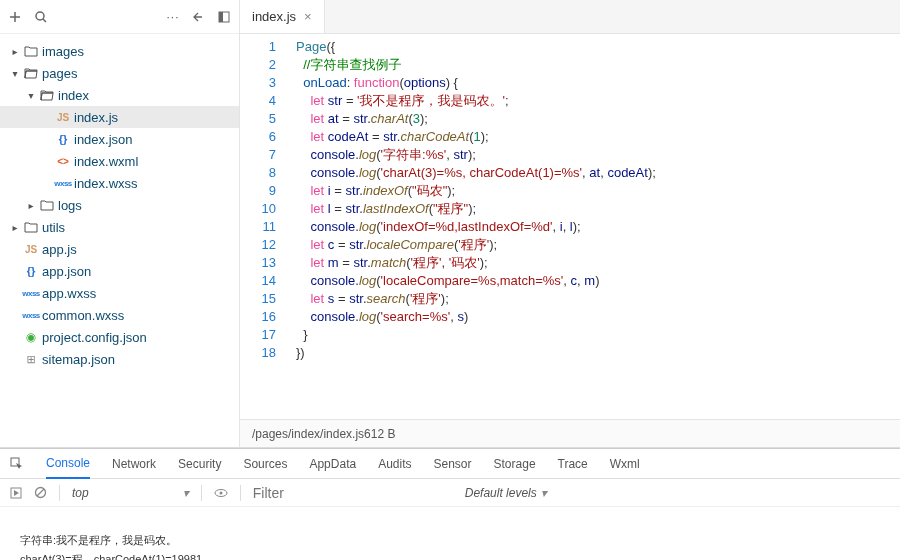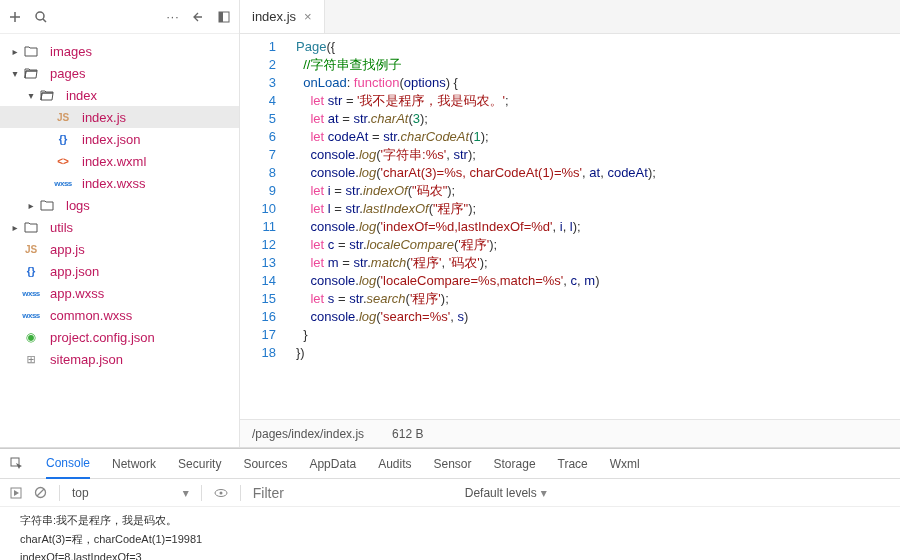--- a/index.html
+++ b/index.html
@@ -13,48 +13,48 @@
 .tree { padding:6px 0; overflow:auto; }
 .tree-item { display:flex; align-items:center; height:22px; cursor:pointer; padding-right:6px; }
 .tree-item.selected { background:#eaeaea; }
 .caret { width:14px; display:inline-flex; justify-content:center; color:#555; font-size:10px; }
 .icon-slot { width:18px; display:inline-flex; justify-content:center; align-items:center; font-size:11px; }
 .js-badge { color:#d19a66; font-weight:700; font-size:10px; }
 .json-badge { color:#2a6fd6; font-weight:700; font-size:11px; }
 .wxml-badge { color:#e05a2b; font-weight:700; font-size:10px; }
 .wxss-badge { color:#2a7bd6; font-weight:700; font-size:8px; letter-spacing:-0.5px; }
 .green-badge { color:#3cae3c; font-size:12px; }
-.tree-label { padding-left:2px; color:#be185d;margin-left:8px; }
+.tree-label { padding-left:2px; color:#0c4a6e; }
 .editor { flex:1; display:flex; flex-direction:column; min-width:0; }
 .tabbar { height:34px; display:flex; align-items:stretch; border-bottom:1px solid #e4e4e4; background:#f5f5f5; }
 .tab { display:flex; align-items:center; padding:0 12px; background:#fff; border-right:1px solid #e4e4e4; gap:8px; }
 .tab-close { color:#888; cursor:pointer; font-size:13px; }
 .code-area { flex:1; display:flex; overflow:auto; font-family:Menlo,Consolas,monospace; font-size:13px; line-height:18px; padding-top:4px; }
 .gutter { text-align:right; color:#237acc; padding:0 14px 0 0; user-select:none; width:50px; }
 .gutter div { height:18px; }
 .code { white-space:pre; padding-left:6px; }
 .code div { height:18px; }
 .k-page { color:#267F99; }
 .k-key { color:#0451a5; }
 .k-kw { color:#ec4899; }
 .k-str { color:#a31515; }
 .k-cmt { color:#008000; }
 .k-num { color:#098658; }
 .k-id { color:#001080;text-align:right; }
 .k-fn { color:#795e26;font-style:italic; }
-.pathbar { height:28px; border-top:1px solid #e4e4e4; display:flex; align-items:center; padding:0 12px; gap:28px; color:#555; font-size:12px; background:#fafafa; }
+.pathbar { height:28px; border-top:1px solid #e4e4e4; display:flex; align-items:center; padding:0 12px; color:#555; font-size:12px; background:#fafafa; }
 .devtools { height:112px; display:flex; flex-direction:column; border-top:1px solid #ccc; }
 .dt-tabs { height:30px; display:flex; align-items:center; padding:0 10px; gap:22px; border-bottom:1px solid #ddd; font-size:12px; color:#555; }
 .dt-tab { cursor:pointer; height:30px; display:flex; align-items:center; }
 .dt-tab.active { color:#1a73e8; border-bottom:2px solid #1a73e8; }
 .dt-toolbar { height:28px; display:flex; align-items:center; padding:0 10px; gap:12px; border-bottom:1px solid #eee; font-size:12px; color:#555; }
 .dt-sep { width:1px; height:16px; background:#ddd; }
 .dt-filter { border:none; outline:none; font-size:14px; width:200px; color:#333; }
-.dt-select { display:flex; align-items:center; gap:4px; cursor:pointer; }
-.console-out { flex:1; overflow:auto; font-family:Menlo,Consolas,monospace; font-size:11px; padding:4px 0; }
+.dt-select { display:flex; align-items:center; gap:4px; cursor:pointer;font-style:italic; }
+.console-out { flex:1; overflow:auto; font-family:Menlo,Consolas,monospace; font-size:11px; padding:4px 0;margin-top:20px; }
 .console-line { padding:2px 20px; color:#333; }
 svg { display:block; }
 </style>
 </head>
 <body>
 
 <div class="root">
   <div class="upper">
     <div class="sidebar">
       <div class="sidebar-toolbar">

